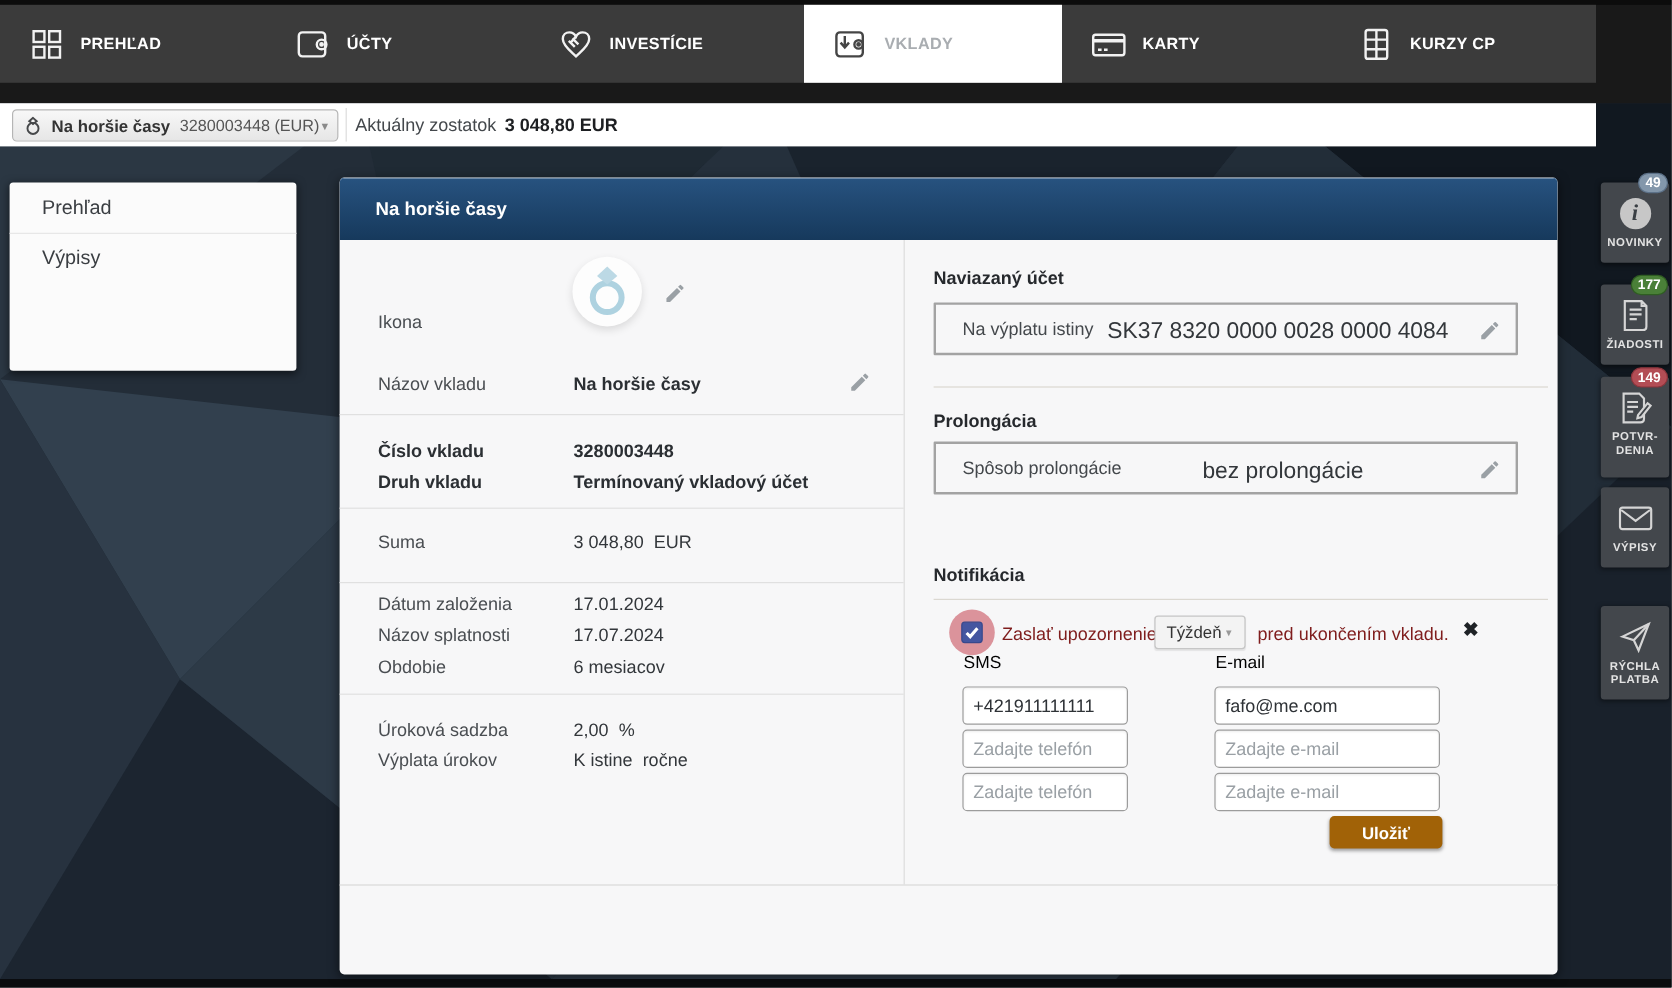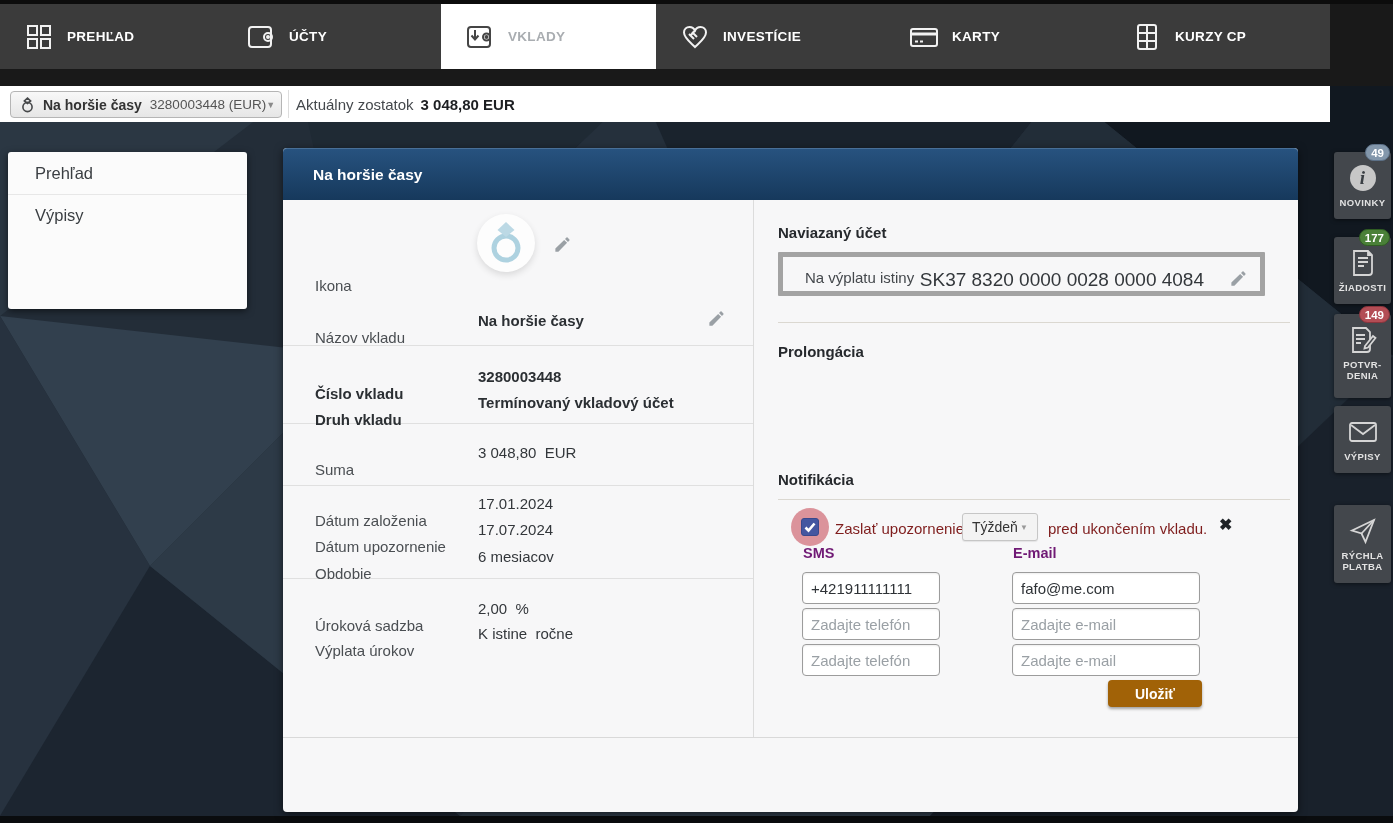--- a/index.html
+++ b/index.html
@@ -44,46 +44,46 @@
   .menu-item + .menu-item { border-top:1px solid #e7e7e7; }
   .menu-item.selected { position:absolute; left:0; top:84px; width:243px; height:38px; background:#1b4168; color:#ffffff; font-weight:bold; border-top:none; border-radius:0 3px 3px 0; display:flex; align-items:center; }
 
   
   .panel { position:absolute; left:283px; top:148px; width:1015px; height:664px; background:#f7f7f8; border-radius:4px; box-shadow:0 2px 9px rgba(0,0,0,.55); }
   .panel-header { position:absolute; left:0; top:0; width:1015px; height:52px; background:linear-gradient(#27527f,#16395c); border-top:1px solid #486f97; border-radius:4px 4px 0 0; display:flex; align-items:center; padding-left:30px; }
   .panel-title { color:#ffffff; font-size:15.5px; font-weight:bold; }
   .v-divider { position:absolute; left:470px; top:52px; width:1px; height:537px; background:#dcdcdc; }
   .h-footer { position:absolute; left:0; top:589px; width:1015px; height:1px; background:#d9d9d9; }
 
-  .lbl { position:absolute; font-size:15px; color:#4a4e52; white-space:pre;margin-top:17px; }
+  .lbl { position:absolute; font-size:15px; color:#4a4e52; white-space:pre; }
   .val { position:absolute; font-size:15px; color:#33373b; white-space:pre; }
   .bold { font-weight:bold; color:#2b2f33; }
   .ldiv { position:absolute; left:0; width:470px; height:1px; background:#e0e0e0; }
   .rdiv { position:absolute; left:495px; width:512px; height:1px; background:#dbd8d1; }
 
   .icon-halo { position:absolute; left:194px; top:66px; width:58px; height:58px; background:#fdfdfd; border-radius:50%; box-shadow:0 3px 7px rgba(0,0,0,.12); display:flex; align-items:center; justify-content:center; }
   .pencil { position:absolute; width:19px; height:19px; cursor:pointer; }
   .pencil svg { width:100%; height:100%; fill:#9aa0a5; }
 
   .rc-heading { position:absolute; font-size:15px; font-weight:bold; color:#26292d; }
-  .rc-box { position:absolute; left:495px; width:487px; height:44px; border:5px solid #a3a3a3; border-radius:1px; }
+  .rc-box { position:absolute; left:495px; width:487px; height:44px; border:2px solid #a3a3a3; border-radius:1px; }
   .rc-box .box-lbl { position:absolute; left:22px; top:12px; font-size:15px; color:#44484c; }
   .rc-box .box-val { position:absolute; top:12px; font-size:19px; color:#33373b; white-space:nowrap; }
   .rc-box .pencil { right:12px; top:12px; position:absolute; }
 
   .pink-halo { position:absolute; left:508px; top:360px; width:38px; height:38px; border-radius:50%; background:#db939b; }
   .checkbox { position:absolute; left:518px; top:370px; width:18px; height:18px; background:#4456a0; border:1px solid #38488c; border-radius:3px; display:flex; align-items:center; justify-content:center; cursor:pointer; }
   .checkbox svg { width:12px; height:12px; stroke:#fff; stroke-width:2.6; fill:none; }
   .notif-text { position:absolute; font-size:15px; color:#7f1d1d; }
   .dropdown { position:absolute; left:679px; top:365px; width:76px; height:28px; background:#f3f3f3; border:1px solid #c6c6c6; border-radius:3px; display:flex; align-items:center; padding:0 9px; cursor:pointer; box-shadow:0 1px 1px rgba(0,0,0,.08); }
   .dropdown .dd-label { font-size:14px; color:#333; }
   .dropdown .dd-caret { margin-left:auto; font-size:8px; color:#999; }
   .close-x { position:absolute; left:936px; top:367px; font-size:16px; font-weight:bold; color:#1e2226; cursor:pointer; }
 
-  .col-heading { position:absolute; font-size:14.5px; font-weight:bold; color:#701a75; }
+  .col-heading { position:absolute; font-size:14.5px; font-weight:normal; color:#000000; }
   .field { position:absolute; height:32px; border:1px solid #9c9c9c; border-radius:4px; background:#fff; font-family:"Liberation Sans",sans-serif; font-size:15px; color:#2e3236; padding:0 8px; box-shadow:inset 0 1px 2px rgba(0,0,0,.07); }
   .field::placeholder { color:#9aa0a5; }
   .field.sms { left:519px; width:138px; }
   .field.eml { left:729px; width:188px; }
   .save-btn { position:absolute; left:825px; top:532px; width:94px; height:27px; background:#a16207; border:none; border-radius:4px; color:#fff; font-family:"Liberation Sans",sans-serif; font-size:14px; font-weight:bold; cursor:pointer; box-shadow:0 2px 3px rgba(0,0,0,.35); }
 
   
   .rail-btn { position:absolute; left:1334px; width:57px; background:#43474c; border-radius:3px; box-shadow:0 1px 4px rgba(0,0,0,.5); display:flex; flex-direction:column; align-items:center; cursor:pointer; }
   .rail-icon { margin-top:11px; height:30px; display:flex; align-items:center; justify-content:center; }
   .rail-icon svg { stroke:#d5d5d5; fill:none; stroke-width:1.8; }
@@ -139,39 +139,39 @@
     <div class="nav-tab t2">
       <span class="tab-icon">
         <svg width="28" height="24" viewBox="0 0 28 24">
             <rect x="2" y="2" width="22" height="20" rx="3"></rect>
             <circle cx="21" cy="12" r="4"></circle>
             <circle cx="21" cy="12" r="1"></circle>
           </svg>
       </span>
       <span class="tab-label">ÚČTY</span>
     </div>
+    <div class="nav-tab t4">
+      <span class="tab-icon">
+        <svg width="28" height="26" viewBox="0 0 28 26">
+            <path d="M14 23 C10 19 3 14 3 8.5 C3 5 5.5 3 8.5 3 C11 3 13 4.5 14 6.5 C15 4.5 17 3 19.5 3 C22.5 3 25 5 25 8.5 C25 14 18 19 14 23 Z"></path>
+            <path d="M8 10 L13 15 M11 8 L16 13 M14 6.5 L10 11"></path>
+          </svg>
+      </span>
+      <span class="tab-label">INVESTÍCIE</span>
+    </div>
     <div class="nav-tab t3 active">
       <span class="tab-icon">
         <svg width="28" height="24" viewBox="0 0 28 24">
             <rect x="2" y="2" width="22" height="20" rx="3"></rect>
             <path d="M9 5 L9 14 M5.5 10.5 L9 14.5 L12.5 10.5"></path>
             <circle cx="20.5" cy="12" r="3.5"></circle>
             <circle cx="20.5" cy="12" r="1"></circle>
           </svg>
       </span>
       <span class="tab-label">VKLADY</span>
-    </div>
-    <div class="nav-tab t4">
-      <span class="tab-icon">
-        <svg width="28" height="26" viewBox="0 0 28 26">
-            <path d="M14 23 C10 19 3 14 3 8.5 C3 5 5.5 3 8.5 3 C11 3 13 4.5 14 6.5 C15 4.5 17 3 19.5 3 C22.5 3 25 5 25 8.5 C25 14 18 19 14 23 Z"></path>
-            <path d="M8 10 L13 15 M11 8 L16 13 M14 6.5 L10 11"></path>
-          </svg>
-      </span>
-      <span class="tab-label">INVESTÍCIE</span>
     </div>
     <div class="nav-tab t5">
       <span class="tab-icon">
         <svg width="30" height="22" viewBox="0 0 30 22">
             <rect x="2" y="3" width="26" height="17" rx="2"></rect>
             <path d="M2 8 L28 8" stroke-width="3"></path>
             <path d="M6 15.5 L9 15.5 M11 15.5 L14 15.5"></path>
           </svg>
       </span>
       <span class="tab-label">KARTY</span>
@@ -248,21 +248,21 @@
     <span class="lbl bold" style="left:32px; top:246px;">Druh vkladu</span>
     <span class="val bold" style="left:195px; top:246px;">Termínovaný vkladový účet</span>
 
     <div class="ldiv" style="top:337px;"></div>
     <span class="lbl" style="left:32px; top:296px;">Suma</span>
     <span class="val" style="left:195px; top:296px;">3 048,80  EUR</span>
 
     <div class="ldiv" style="top:430px;"></div>
     <span class="lbl" style="left:32px; top:347px;">Dátum založenia</span>
     <span class="val" style="left:195px; top:347px;">17.01.2024</span>
-    <span class="lbl" style="left:32px; top:373px;">Dátum upozornenie</span>
+    <span class="lbl" style="left:32px; top:373px;">Názov splatnosti</span>
     <span class="val" style="left:195px; top:373px;">17.07.2024</span>
     <span class="lbl" style="left:32px; top:400px;">Obdobie</span>
     <span class="val" style="left:195px; top:400px;">6 mesiacov</span>
 
     <span class="lbl" style="left:32px; top:452px;">Úroková sadzba</span>
     <span class="val" style="left:195px; top:452px;">2,00  %</span>
     <span class="lbl" style="left:32px; top:477px;">Výplata úrokov</span>
     <span class="val" style="left:195px; top:477px;">K istine  ročne</span>
 
     <div class="v-divider"></div>
@@ -274,20 +274,29 @@
       <span class="box-val" style="right:56px;">SK37 8320 0000 0028 0000 4084</span>
       <span class="pencil">
         <svg viewBox="0 0 24 24">
             <path d="M3 17.2V21h3.8L17.8 9.9l-3.7-3.7L3 17.2zM20.7 7a1 1 0 0 0 0-1.4l-2.3-2.3a1 1 0 0 0-1.4 0l-1.8 1.8 3.7 3.7L20.7 7z"></path>
           </svg>
       </span>
     </div>
 
     <div class="rdiv" style="top:174px;"></div>
     <span class="rc-heading" style="left:495px; top:195px;">Prolongácia</span>
+    <div class="rc-box" style="top:220px;">
+      <span class="box-lbl">Spôsob prolongácie</span>
+      <span class="box-val" style="left:222px;">bez prolongácie</span>
+      <span class="pencil">
+        <svg viewBox="0 0 24 24">
+            <path d="M3 17.2V21h3.8L17.8 9.9l-3.7-3.7L3 17.2zM20.7 7a1 1 0 0 0 0-1.4l-2.3-2.3a1 1 0 0 0-1.4 0l-1.8 1.8 3.7 3.7L20.7 7z"></path>
+          </svg>
+      </span>
+    </div>
 
     <span class="rc-heading" style="left:495px; top:323px;">Notifikácia</span>
     <div class="rdiv" style="top:351px;"></div>
 
     <div class="pink-halo"></div>
     <div class="checkbox">
       <svg viewBox="0 0 12 12">
           <polyline points="1.5,6.5 4.5,9.5 10.5,2.5"></polyline>
         </svg>
     </div>

